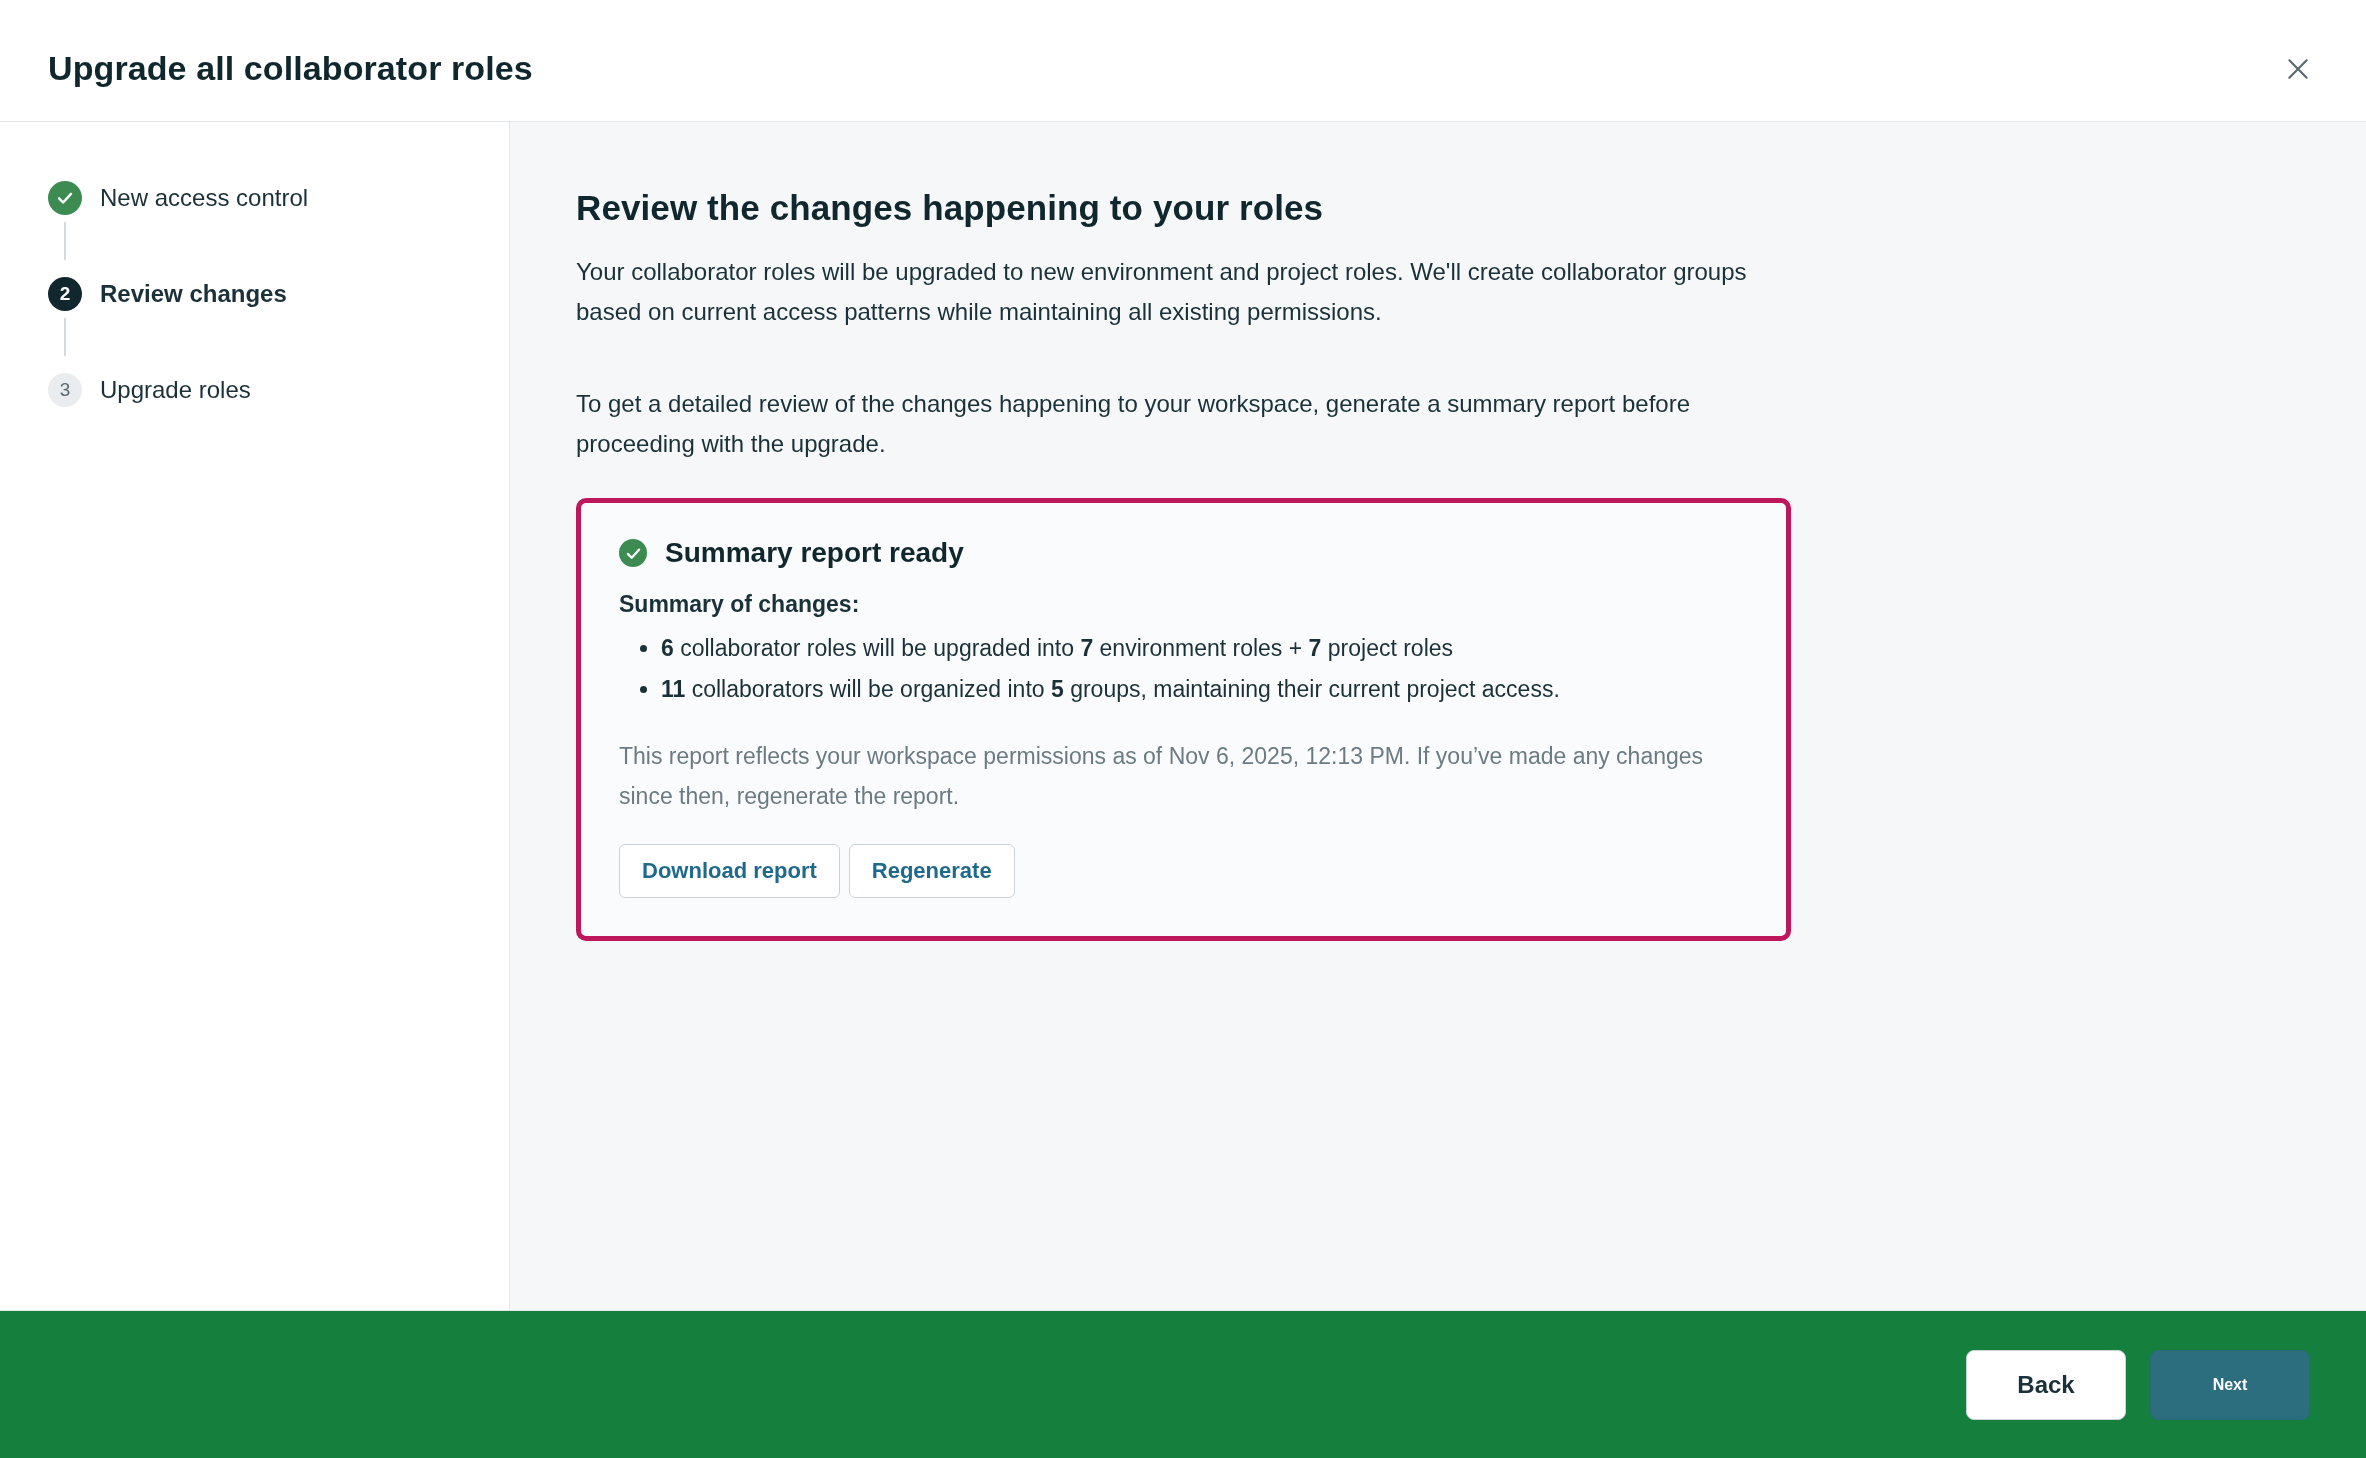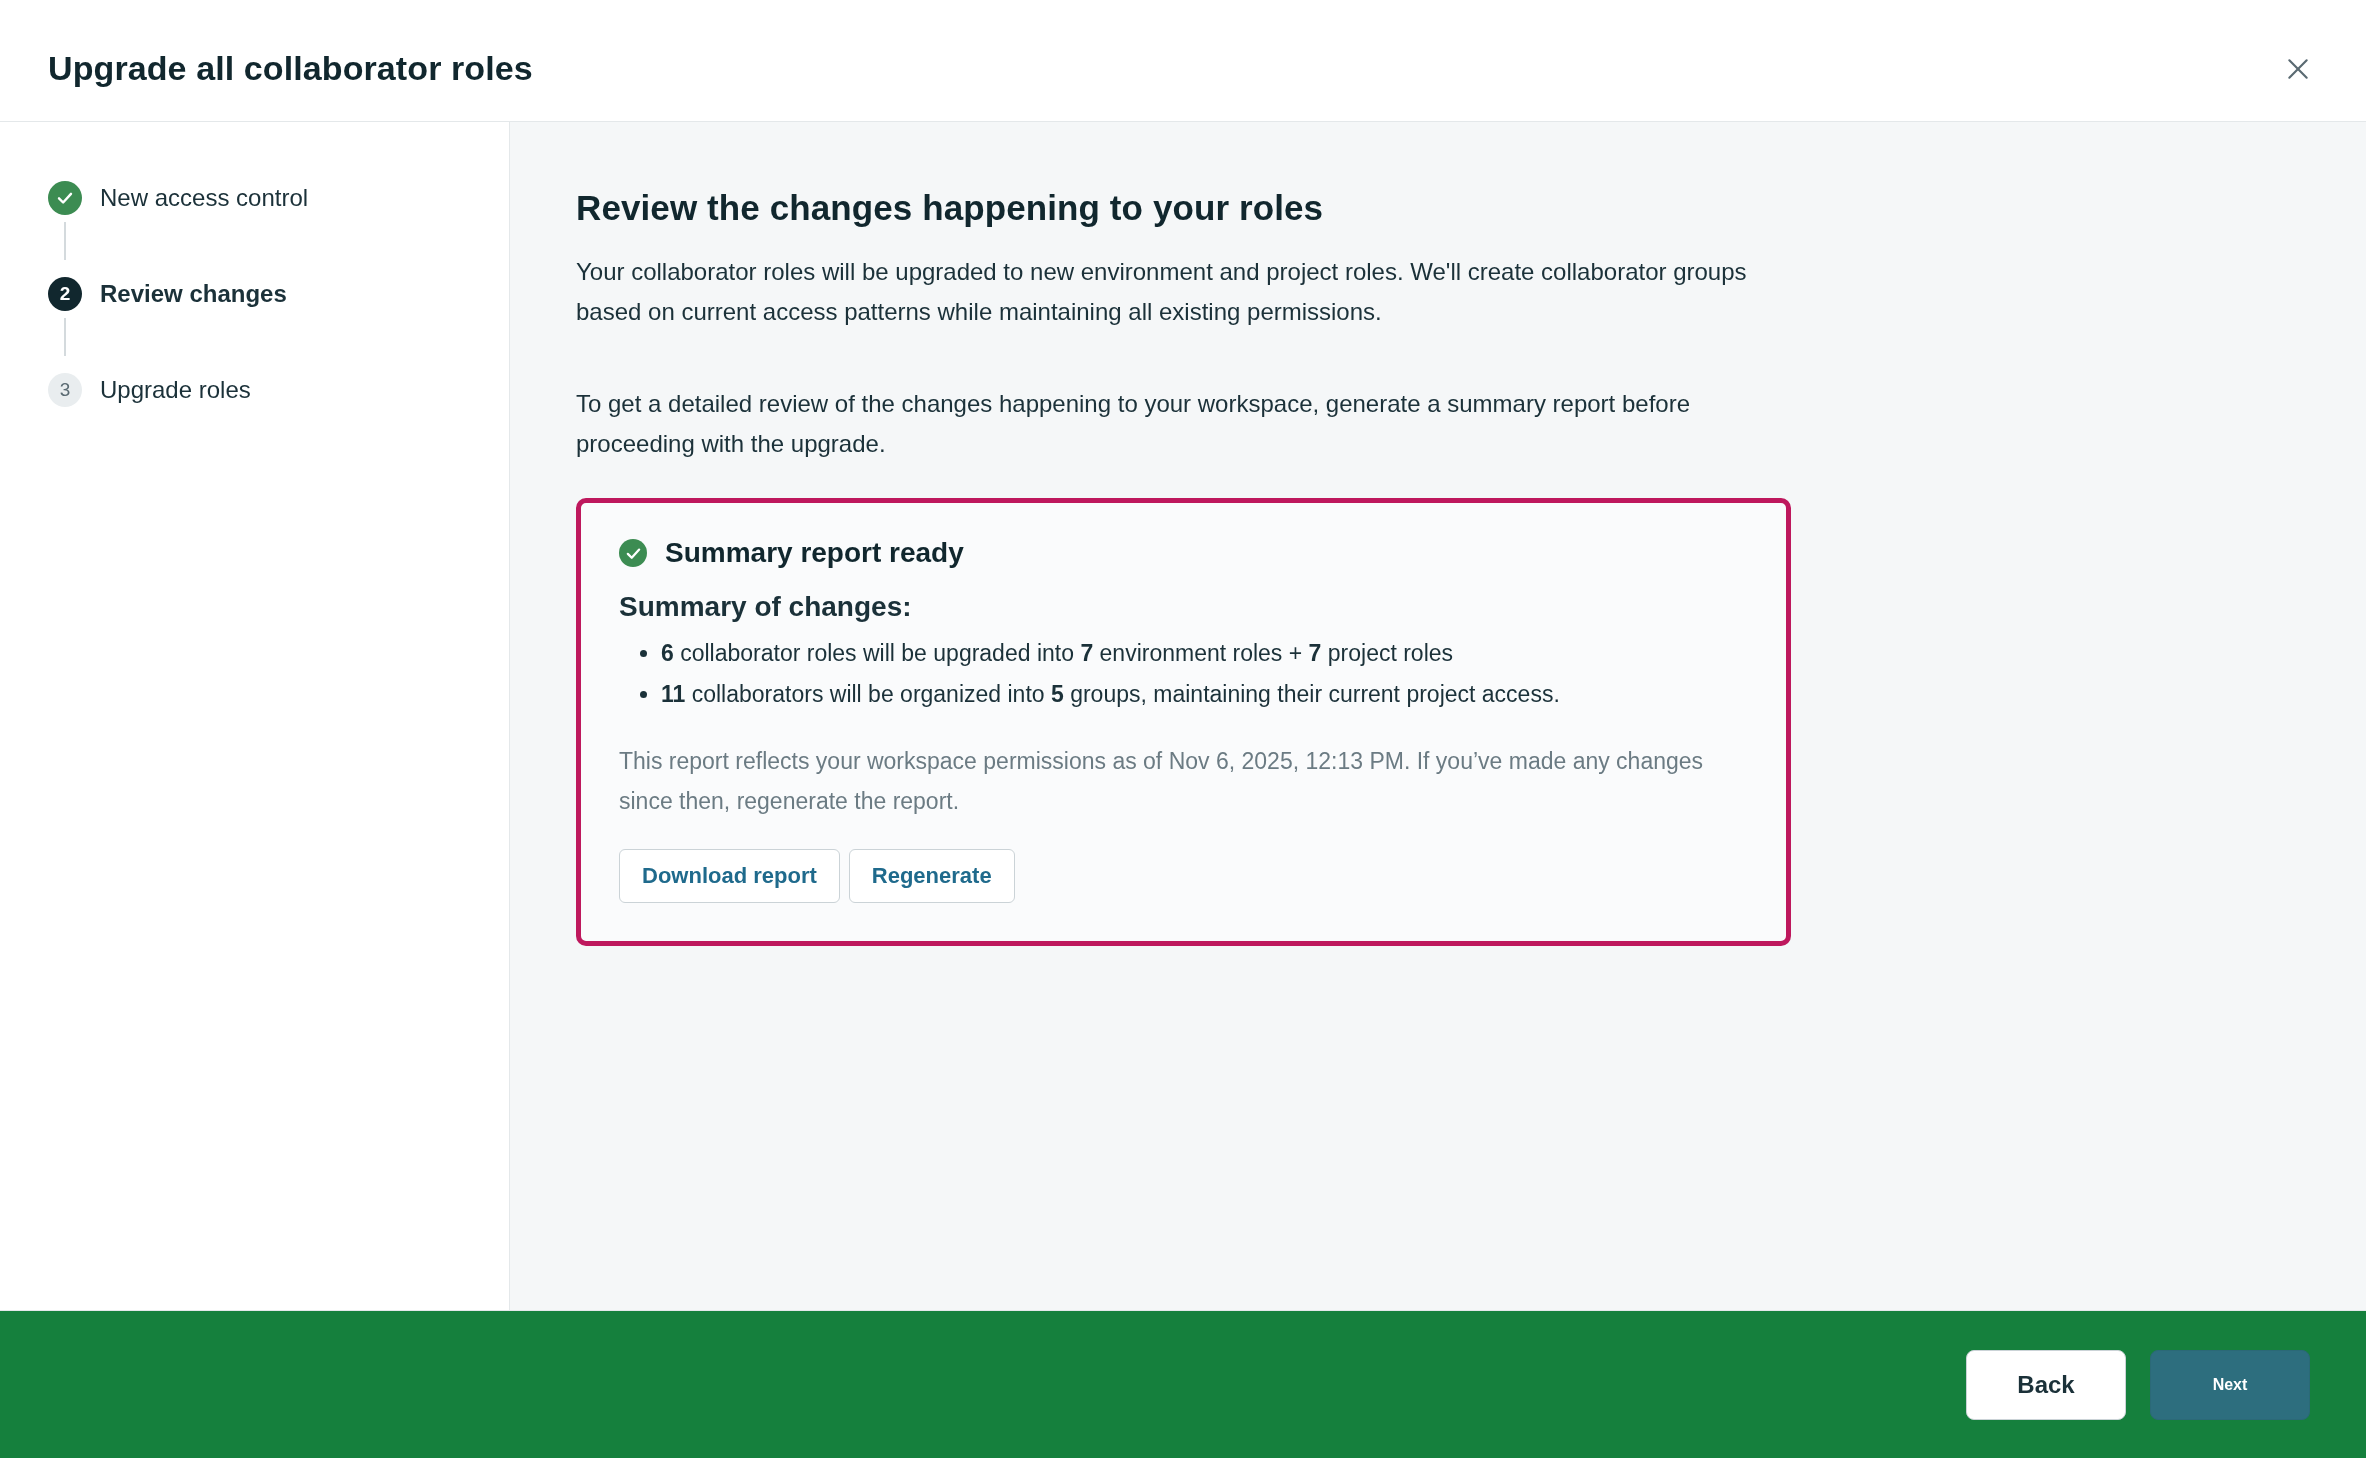--- a/index.html
+++ b/index.html
@@ -161,21 +161,21 @@
   .check-circle {
     width: 28px;
     height: 28px;
     border-radius: 50%;
     background: #3c8c52;
     display: flex;
     align-items: center;
     justify-content: center;
   }
   .summary-label {
-    font-size: 28px;
+    font-size: 23px;
     font-weight: bold;
     color: #1b3139;
     margin: 0 0 10px 0;
   }
   .summary-list {
     margin: 0 0 26px 0;
     padding-left: 42px;
     list-style: disc;
   }
   .summary-list li {

